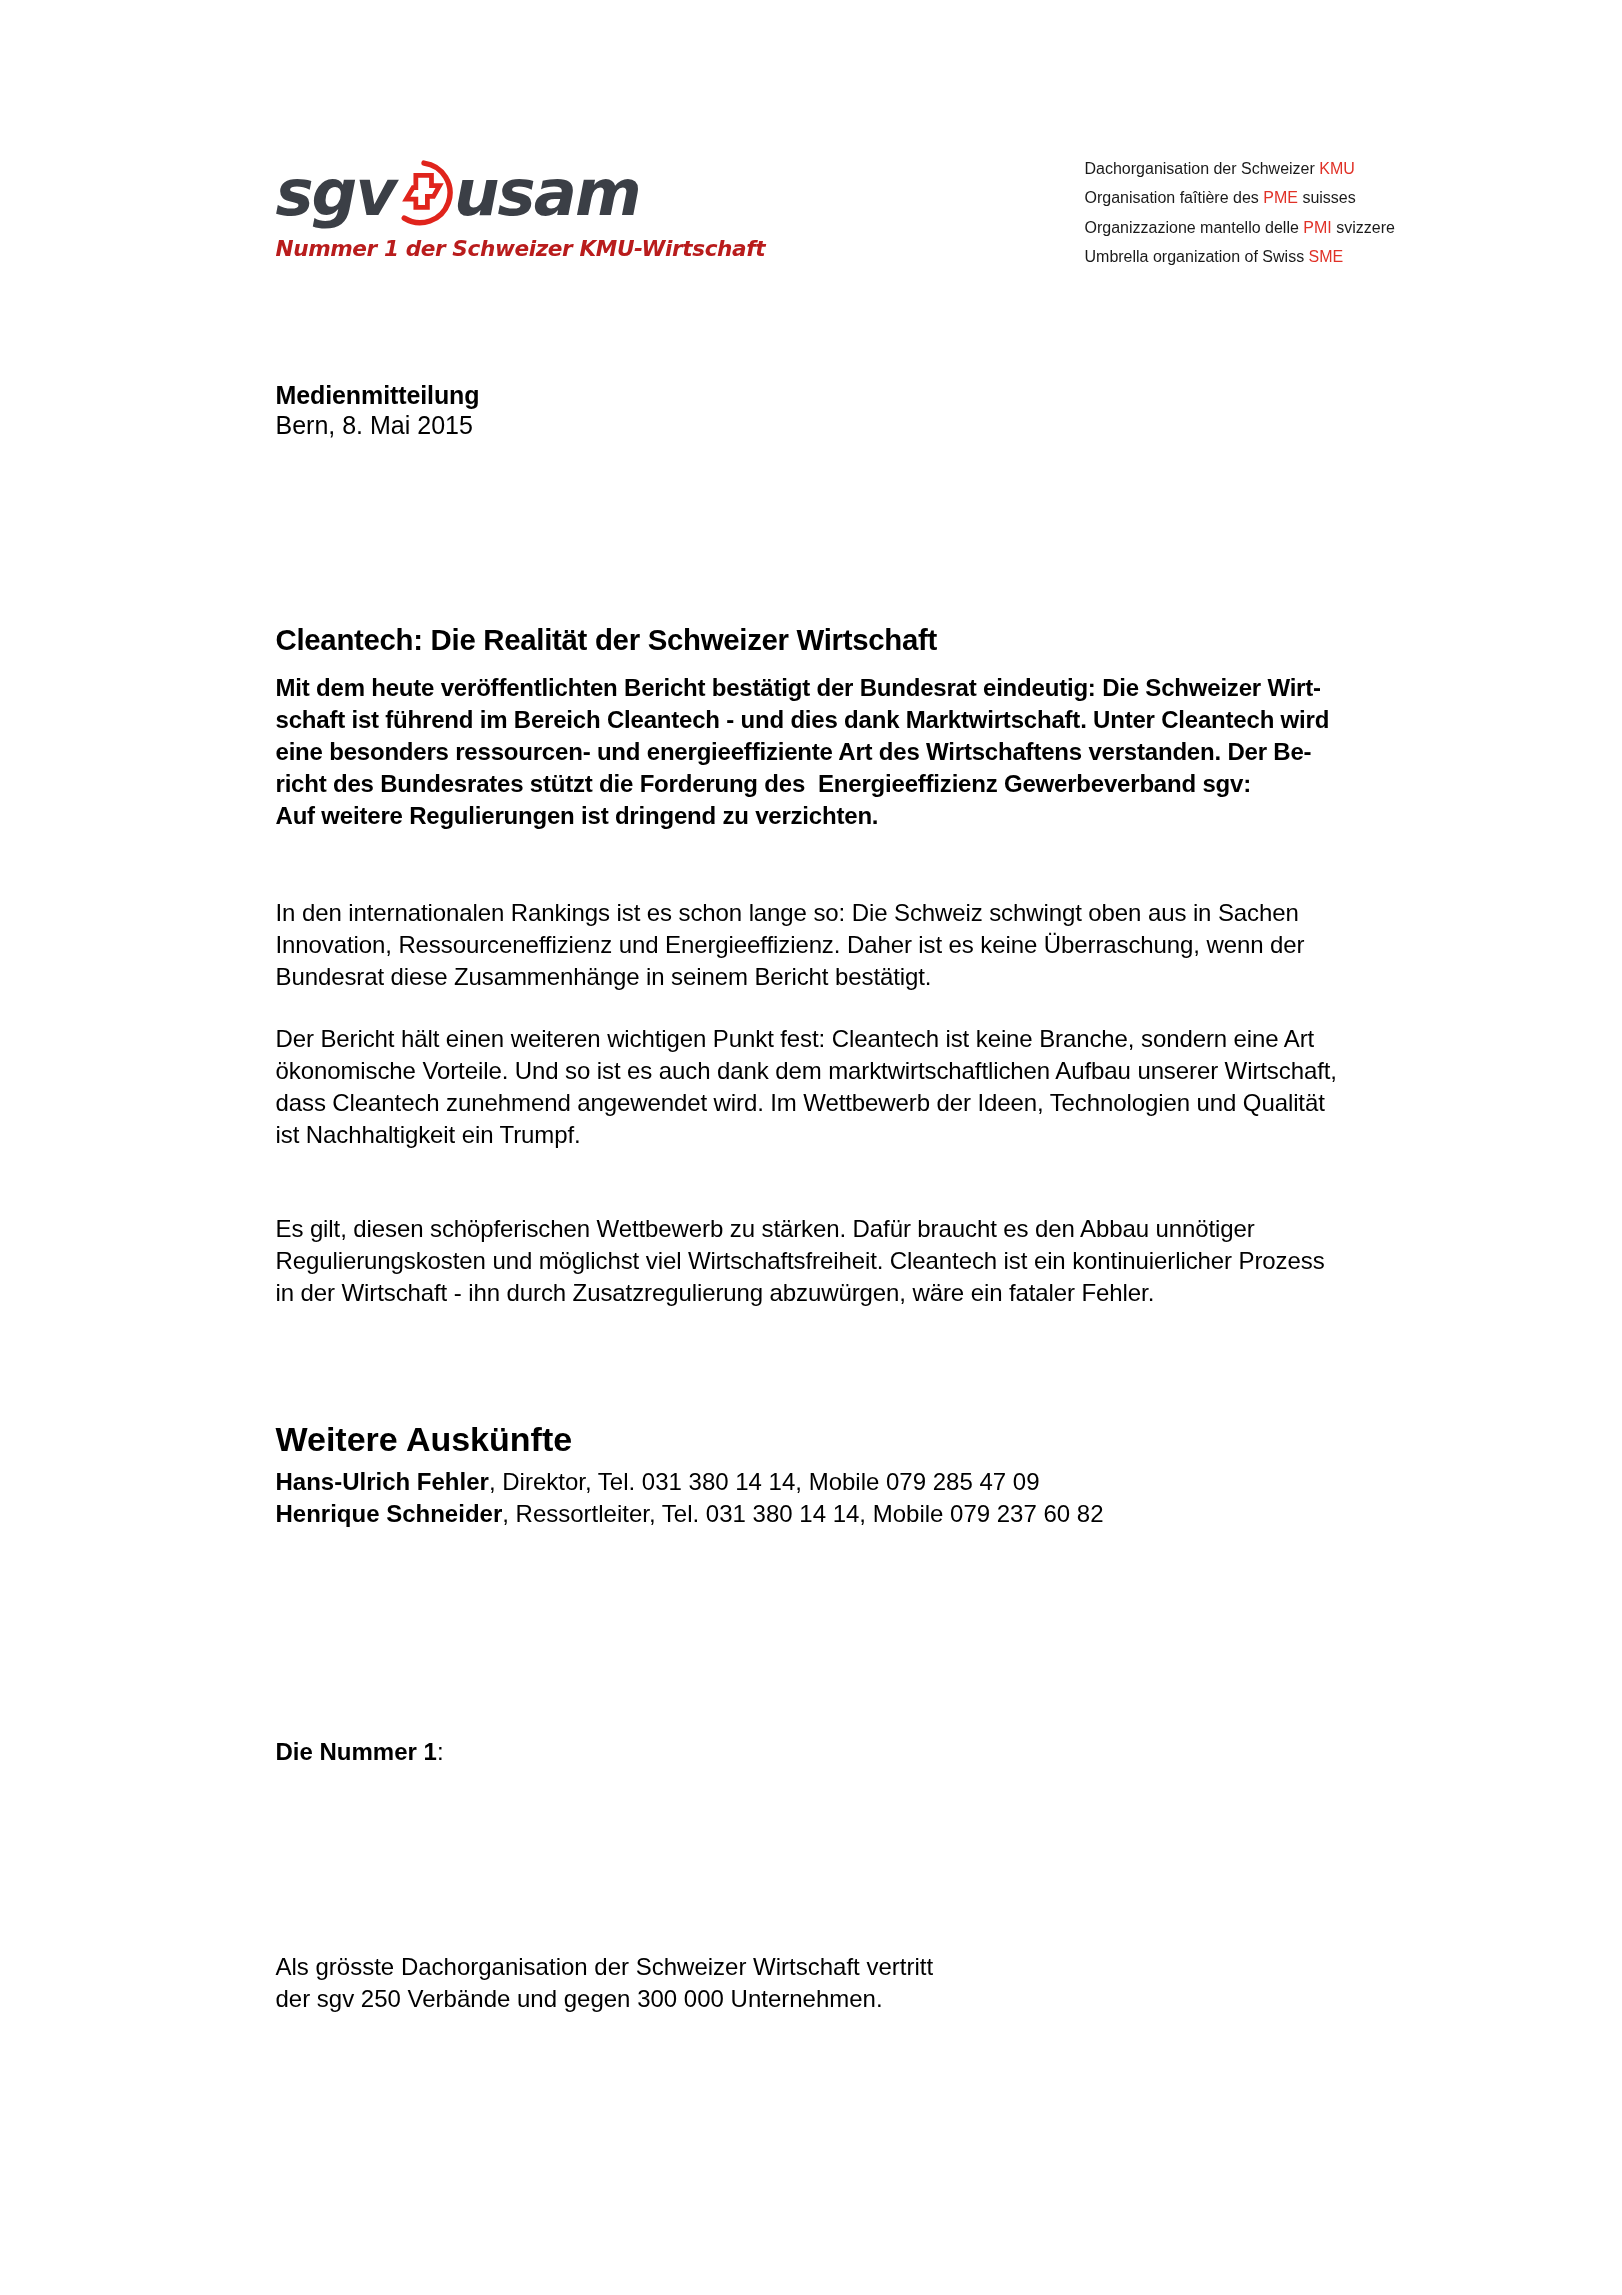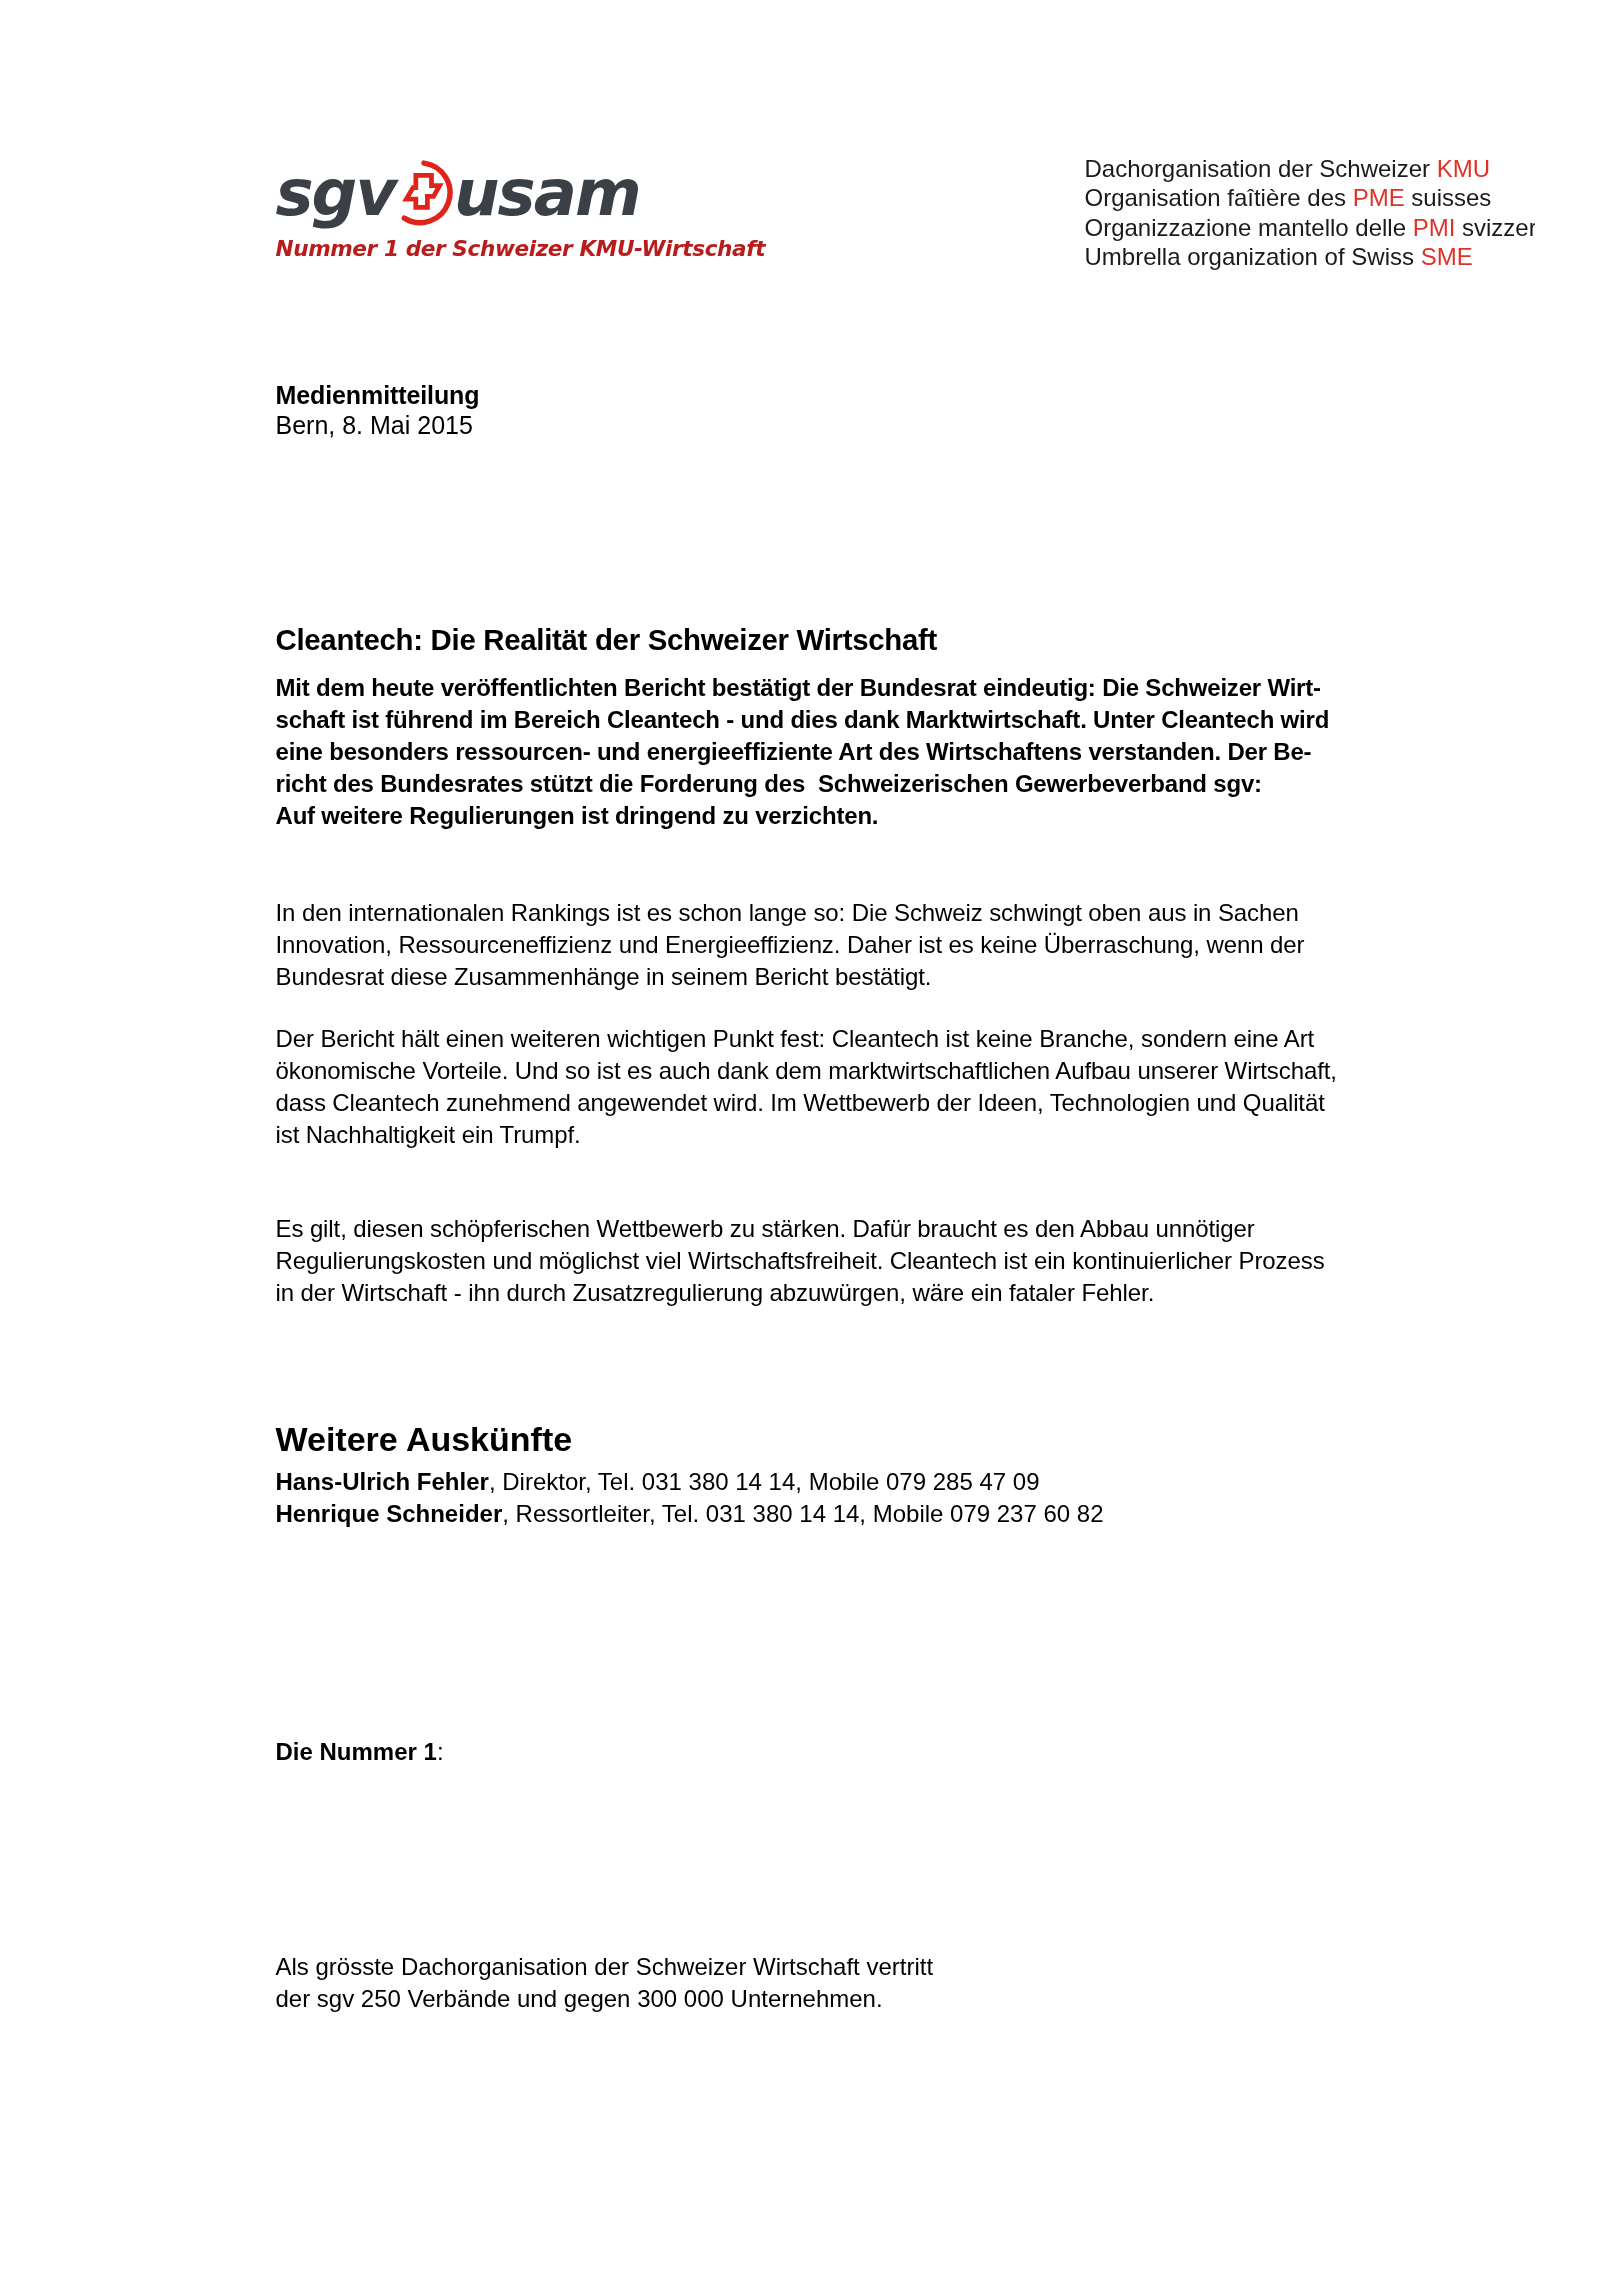--- a/index.html
+++ b/index.html
@@ -66,21 +66,21 @@
     font-size: 21.6px;
     letter-spacing: -0.4px;
     color: #b91c1c;
     white-space: nowrap;
   }
 
   .org-lines {
     position: absolute;
     left: 997px;
     top: 154px;
-    font-size: 24px;
+    font-size: 16px;
     line-height: 29.4px;
     color: #1a1a1a;
     white-space: nowrap;
   }
   .accent { color: #e03127; }
 
   
   .content {
     position: absolute;
     left: 188px;
@@ -216,21 +216,21 @@
 
     <div class="release-label">Medienmitteilung</div>
     <div class="release-date">Bern, 8. Mai 2015</div>
 
     <h1 class="headline">Cleantech: Die Realität der Schweizer Wirtschaft</h1>
 
     <div class="lead">
       <span class="line">Mit dem heute veröffentlichten Bericht bestätigt der Bundesrat eindeutig: Die Schweizer Wirt-</span>
       <span class="line">schaft ist führend im Bereich Cleantech - und dies dank Marktwirtschaft. Unter Cleantech wird</span>
       <span class="line">eine besonders ressourcen- und energieeffiziente Art des Wirtschaftens verstanden. Der Be-</span>
-      <span class="line">richt des Bundesrates stützt die Forderung des  Schweizerischen Gewerbeverband sgv:</span>
+      <span class="line">richt des Bundesrates stützt die Forderung des  Energieeffizienz Gewerbeverband sgv:</span>
       <span class="line">Auf weitere Regulierungen ist dringend zu verzichten.</span>
     </div>
 
     <p class="para" id="para-0">
       <span class="line">In den internationalen Rankings ist es schon lange so: Die Schweiz schwingt oben aus in Sachen</span>
       <span class="line">Innovation, Ressourceneffizienz und Energieeffizienz. Daher ist es keine Überraschung, wenn der</span>
       <span class="line">Bundesrat diese Zusammenhänge in seinem Bericht bestätigt.</span>
     </p>
 
     <p class="para" id="para-1">

